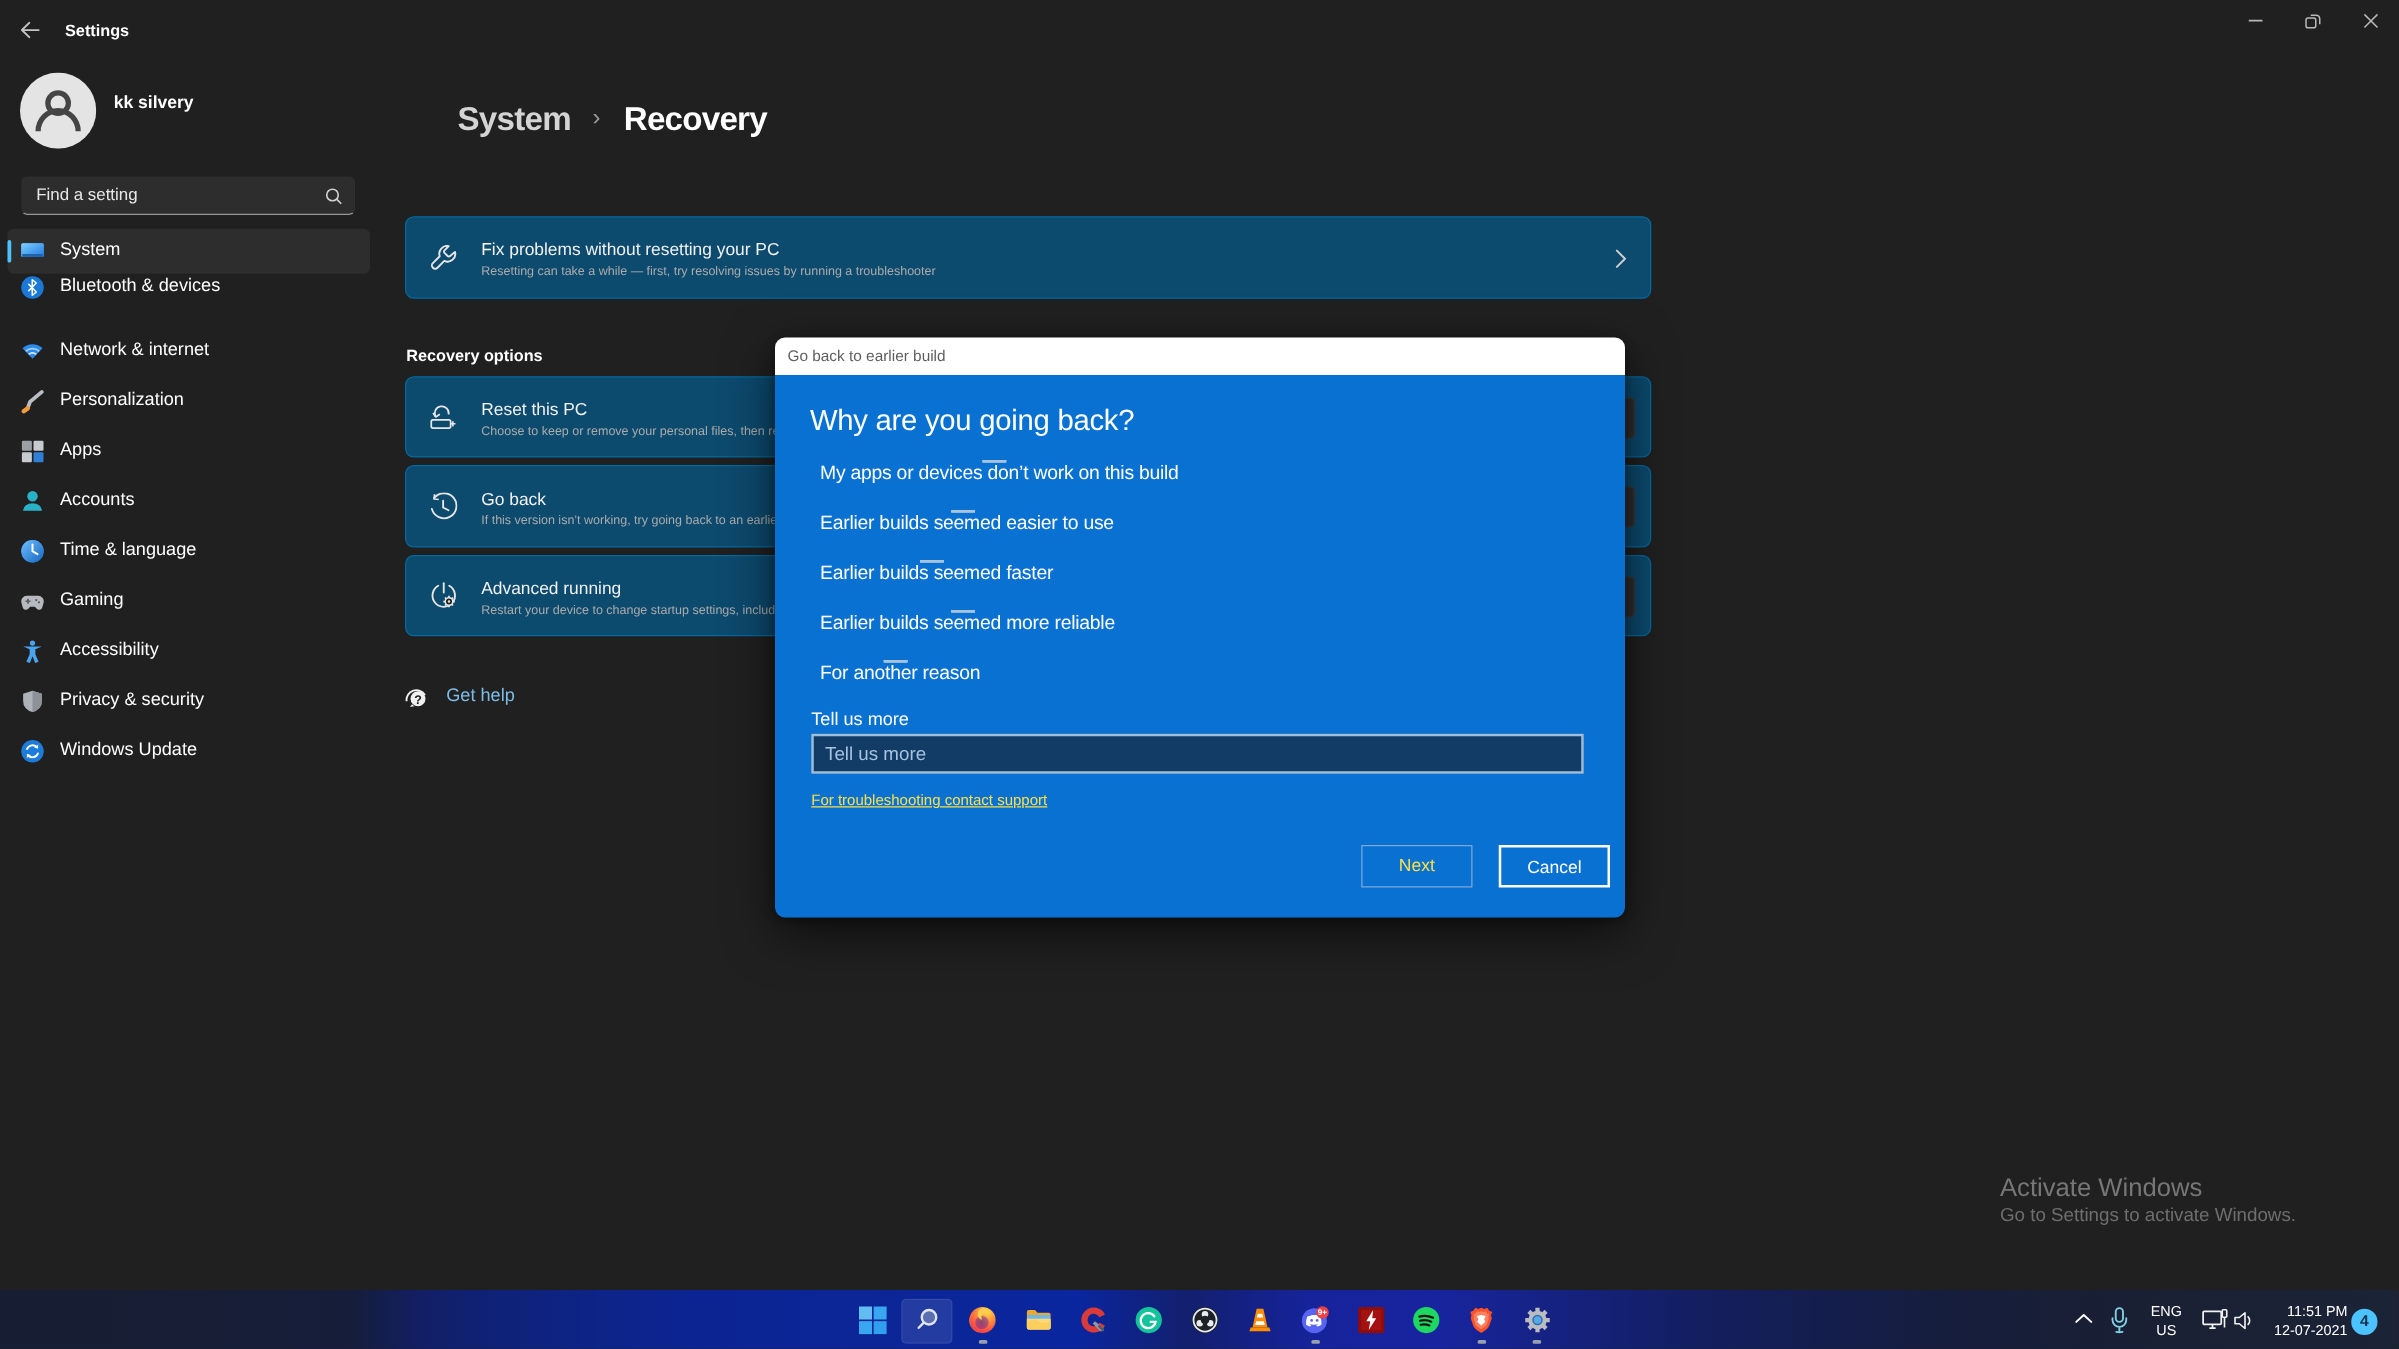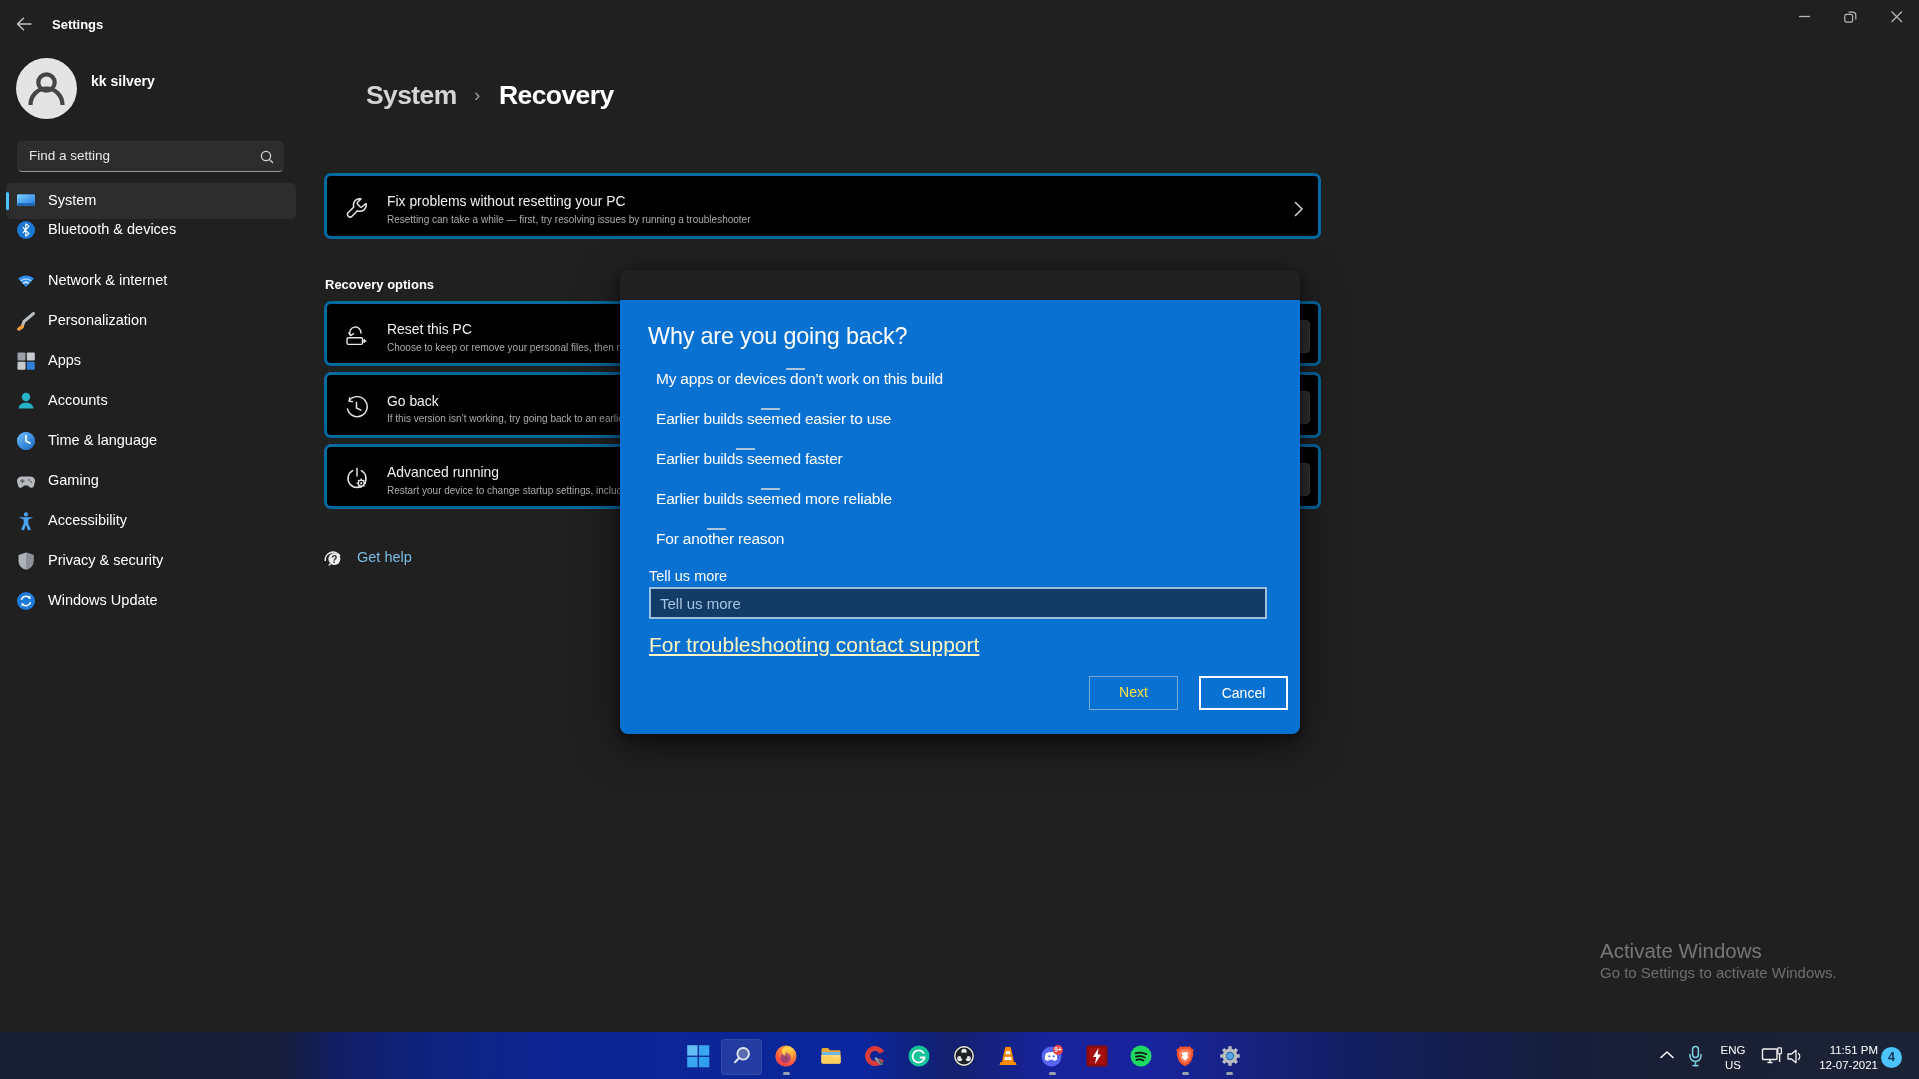--- a/index.html
+++ b/index.html
@@ -210,20 +210,23 @@
     <circle cx="11.4" cy="12" r="6" fill="#f0f0f0"></circle>
     <path d="M6.6 16.4 l-1.6 2.2 l3.4 -0.6 Z" fill="#f0f0f0"></path>
     <text x="11.4" y="15.9" font-size="10" font-weight="bold" fill="#1d1d1d" text-anchor="middle" font-family="Liberation Sans">?</text>
   </svg>
   <div class="abs" style="left:357px;top:549px;font-size:14.5px;color:#7cbde8;">Get help</div>
 
   <div class="abs" style="left:1600px;top:939px;font-size:20.5px;color:#777777;">Activate Windows</div>
   <div class="abs" style="left:1600px;top:964px;font-size:15px;color:#6e6e6e;">Go to Settings to activate Windows.</div>
 
   <div class="abs" style="left:620px;top:270px;width:680px;height:464px;border-radius:8px;box-shadow:0 12px 40px rgba(0,0,0,0.6), 0 2px 8px rgba(0,0,0,0.4);">
+    <div class="abs" style="left:0;top:0;width:680px;height:30px;background:#ffffff;border-radius:8px 8px 0 0;">
+      <div class="abs" style="left:10px;top:8px;font-size:12.3px;color:#5f5f5f;">Go back to earlier build</div>
+    </div>
     <div class="abs" style="left:0;top:30px;width:680px;height:434px;background:#0971d2;border-radius:0 0 8px 8px;">
       <div class="abs" style="left:28px;top:23px;font-size:23.4px;color:#ffffff;letter-spacing:-0.2px;">Why are you going back?</div>
 
       <div class="abs cbrow" style="top:68px;">
           <span class="cb"></span>
           <span class="cblab">My apps or devices don’t work on this build</span>
         </div>
       <div class="abs cbrow" style="top:108px;">
           <span class="cb"></span>
           <span class="cblab">Earlier builds seemed easier to use</span>
@@ -238,21 +241,21 @@
         </div>
       <div class="abs cbrow" style="top:228px;">
           <span class="cb"></span>
           <span class="cblab">For another reason</span>
         </div>
 
       <div class="abs" style="left:29px;top:268px;font-size:14.5px;color:#ffffff;">Tell us more</div>
       <div class="abs" style="left:29px;top:287px;width:618px;height:32px;background:#123c66;border:2px solid #9dbfde;">
         <div style="position:absolute;left:9px;top:6px;font-size:15px;color:#a6c4e0;">Tell us more</div>
       </div>
-      <div class="abs" style="left:29px;top:333px;font-size:21px;color:#fef9c3;text-decoration:underline;">For troubleshooting contact support</div>
+      <div class="abs" style="left:29px;top:333px;font-size:12px;color:#fde047;text-decoration:underline;">For troubleshooting contact support</div>
 
       <div class="abs" style="left:469px;top:376px;width:89px;height:34px;border:1.5px solid #7ea8d2;color:#fde047;font-size:14px;text-align:center;line-height:31px;">Next</div>
       <div class="abs" style="left:579px;top:376px;width:89px;height:34px;border:2px solid #ffffff;color:#ffffff;font-size:14px;text-align:center;line-height:30px;">Cancel</div>
     </div>
   </div>
 
   <div class="abs" id="taskbar" style="left:0;top:1032px;width:1919px;height:47px;">
       <div style="position:absolute;inset:0;background:linear-gradient(90deg,#171e33 0%,#171e35 8%,#151d3a 14.6%,#121f66 17.7%,#0f2278 20.8%,#0d2488 25%,#0c2492 29.2%,#0c2597 34.4%,#0b2698 39.6%,#0a26a0 44.8%,#13206e 49.5%,#16239b 54.7%,#18249f 59.9%,#15227f 65.1%,#131f62 70.3%,#141e4e 75.6%,#161e3e 80.8%,#181f36 86%,#1a2134 91.2%,#1b2336 100%);"></div>
       <div style="position:absolute;left:721px;top:7px;width:41px;height:36px;background:rgba(255,255,255,0.10);border:1px solid rgba(255,255,255,0.08);border-radius:4px;"></div>
       <div style="position:absolute;left:685.5px;top:11.5px;width:24px;height:24px;"><svg viewBox="0 0 24 24">
@@ -373,21 +376,21 @@
         <path d="M2 7 h3.5 L10 3.2 V15.8 L5.5 12 H2 Z" stroke="#f2f2f2" stroke-width="1.3" fill="none" stroke-linejoin="round"></path>
         <path d="M12.5 6.5 a4.3 4.3 0 0 1 0 6" stroke="#f2f2f2" stroke-width="1.3" fill="none" stroke-linecap="round"></path>
       </svg>
       <div style="position:absolute;left:1816px;top:11px;width:62px;text-align:right;font-size:11.5px;color:#fff;line-height:15px;">11:51 PM<br>12-07-2021</div>
       <div style="position:absolute;left:1881px;top:14.5px;width:21px;height:21px;border-radius:50%;background:#4cc2ff;color:#15314b;font-size:12.5px;font-weight:bold;text-align:center;line-height:21px;">4</div>
     </div>
 
 </div>
 
 <style>
-  .card { background:#000000; border:3px solid #0369a1; border-radius:7px;text-decoration:underline; }
+  .card { background:#0c4a6e; border:1px solid #0369a1; border-radius:7px;text-decoration:underline; }
   .cardtitle { font-size:13.9px; color:#f1f1f1; }
   .cardsub { font-size:10px; color:#ababab; }
   .cardbtn { width:93px; height:33px; background:#2f2f2f; border:1px solid #3a3a3a; border-radius:4px; color:#eaeaea; font-size:13px; text-align:center; line-height:31px; }
   .cbrow { left:29px; height:20px; display:flex; align-items:center;flex-direction:column; }
   .cb { display:inline-block; width:19px; height:19px; background:#d5e4f2; border:1px solid #a9c4da; }
   .cblab { margin-left:7px; font-size:15.5px; letter-spacing:-0.2px; color:#ffffff; white-space:nowrap; }
   .navrow { position:absolute; left:6px; width:290px; height:36px; border-radius:5px; }
   .navrow .ic { position:absolute; left:10px; top:8px; width:20px; height:20px; }
   .navrow .lab { position:absolute; left:42px; top:9px; font-size:14.5px; color:#ffffff; white-space:nowrap; }
 </style>

